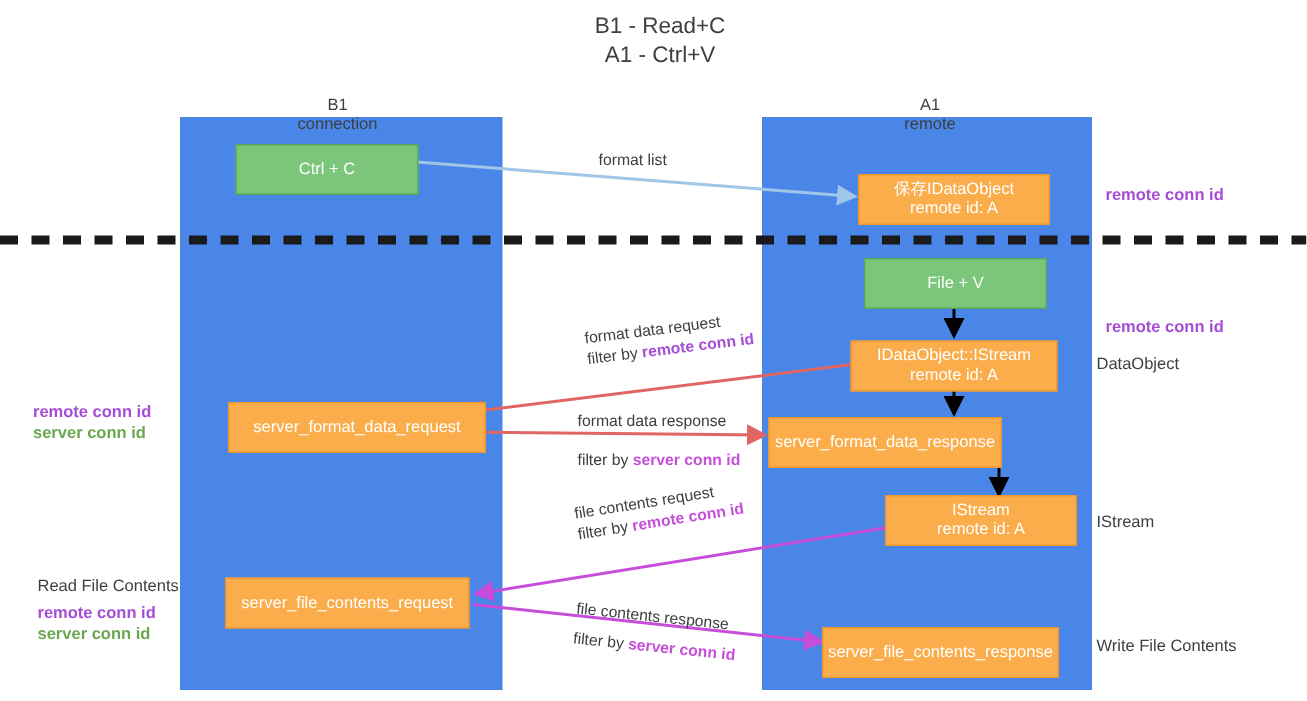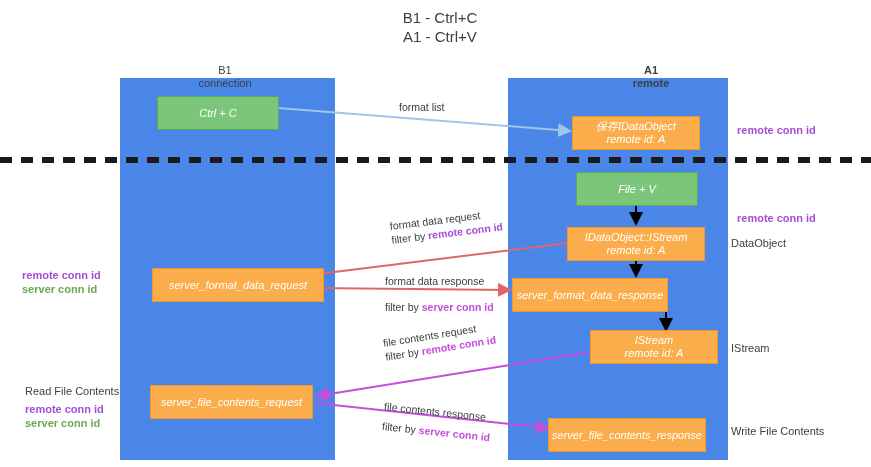--- a/index.html
+++ b/index.html
@@ -41,21 +41,20 @@
     display:flex;
     flex-direction:column;
     align-items:center;
     justify-content:center;
     color:#ffffff;
     font-size:11px;
     line-height:13px;
     text-align:center;
     white-space:pre-line;
     padding:16px 4px;
-    font-style:italic;
   }
   .box.green{background:#7bc67b;border:1px solid #5aa85a;}
   .box.orange{background:#fbad4b;border:1px solid #f0962e;}
 
   .sidelabel{
     position:absolute;
     font-size:11px;
     line-height:14px;
     color:#3c4043;
     white-space:pre-line;
@@ -76,26 +75,26 @@
   svg.overlay{position:absolute;left:0;top:0;width:871px;height:467px;pointer-events:none;}
 </style>
 </head>
 <body>
 
 <div id="stage">
 
   <div class="col" style="left:120px;top:78px;width:215px;height:382px;"></div>
   <div class="col" style="left:508px;top:78px;width:220px;height:382px;"></div>
 
-  <div class="title" style="left:325px;top:8px;width:230px;">B1 - Ctrl+C
+  <div class="title" style="left:325px;top:8px;width:230px;">B1 - Read+C
 A1 - Ctrl+V</div>
 
   <div class="colhead" style="left:160px;top:48px;width:130px;">B1
 connection</div>
-  <div class="colhead" style="left:586px;top:48px;width:130px;font-weight:bold;">A1
+  <div class="colhead" style="left:555px;top:48px;width:130px;">A1
 remote</div>
 
   <svg class="overlay" xmlns="http://www.w3.org/2000/svg">
     <defs>
       <marker id="ar-lightblue" markerWidth="7" markerHeight="7" refX="6" refY="3.5" orient="auto">
         <polygon points="0 0, 7 3.5, 0 7" fill="#9fc5e8"></polygon>
       </marker>
       <marker id="ar-black" markerWidth="7" markerHeight="7" refX="6" refY="3.5" orient="auto">
         <polygon points="0 0, 7 3.5, 0 7" fill="#000000"></polygon>
       </marker>

